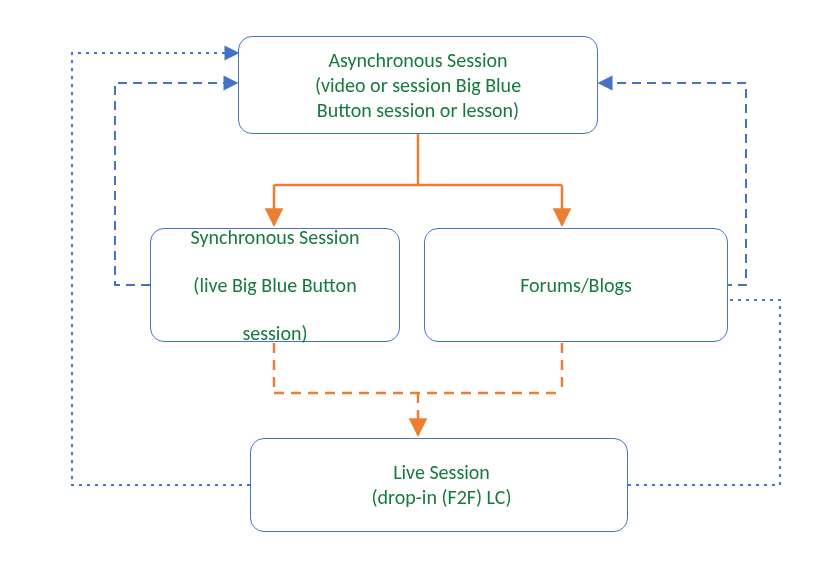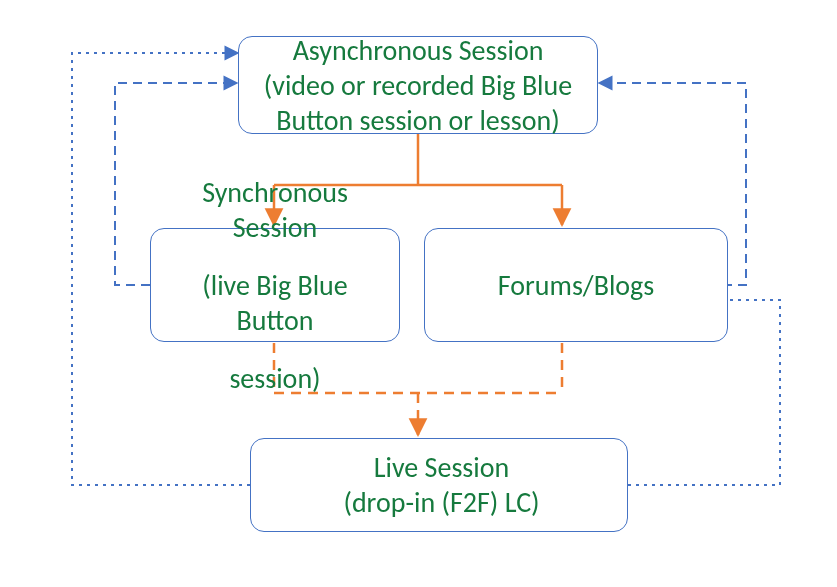--- a/index.html
+++ b/index.html
@@ -20,21 +20,21 @@
     left: 0; top: 0;
     width: 837px; height: 587px;
     pointer-events: none;
   }
   .node {
     position: absolute;
     border: 1.5px solid #4472C4;
     border-radius: 14px;
     background: #ffffff;
     color: #167A3E;
-    font-size: 28px;
+    font-size: 20px;
     line-height: 1.25;
     display: flex;
     flex-direction: column;
     align-items: center;
     justify-content: center;
     text-align: center;
     padding: 6px 12px;
     box-sizing: border-box;
   }
 </style>
@@ -95,21 +95,21 @@
       <polyline points="150,285 115,285 115,83 237,83" marker-end="url(#arr-blue)"></polyline>
     </g>
     <g stroke="#4472C4" stroke-width="2" stroke-dasharray="3 5" fill="none">
       <polyline points="250,485 72,485 72,53 238,53" marker-end="url(#arr-blue)"></polyline>
     </g>
 
   </svg>
 
   <div class="node" style="left:238px; top:36px; width:360px; height:98px;">
     <div>Asynchronous Session</div>
-    <div>(video or recorded Big Blue</div>
+    <div>(video or session Big Blue</div>
     <div>Button session or lesson)</div>
   </div>
 
   <div class="node" style="left:150px; top:228px; width:250px; height:114px;gap:23px;">
     <div>Synchronous Session</div>
     <div>(live Big Blue Button</div>
     <div>session)</div>
   </div>
 
   <div class="node" style="left:424px; top:228px; width:304px; height:114px;align-items:center;">

